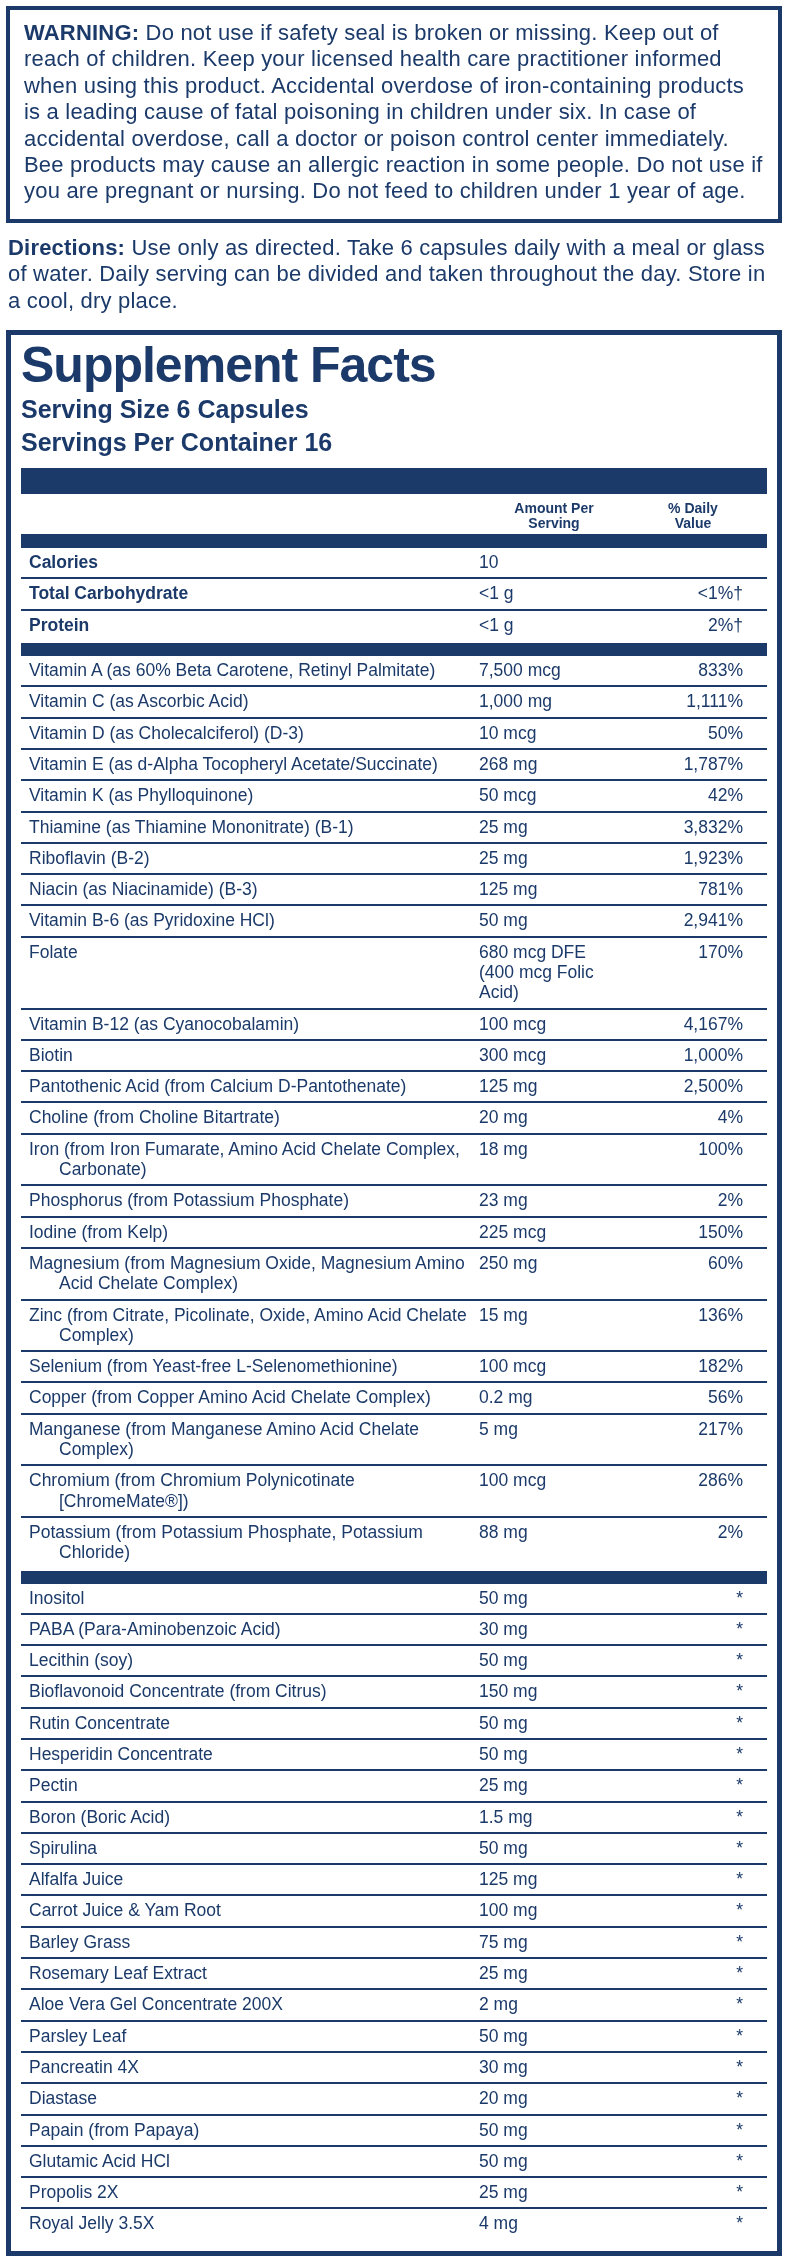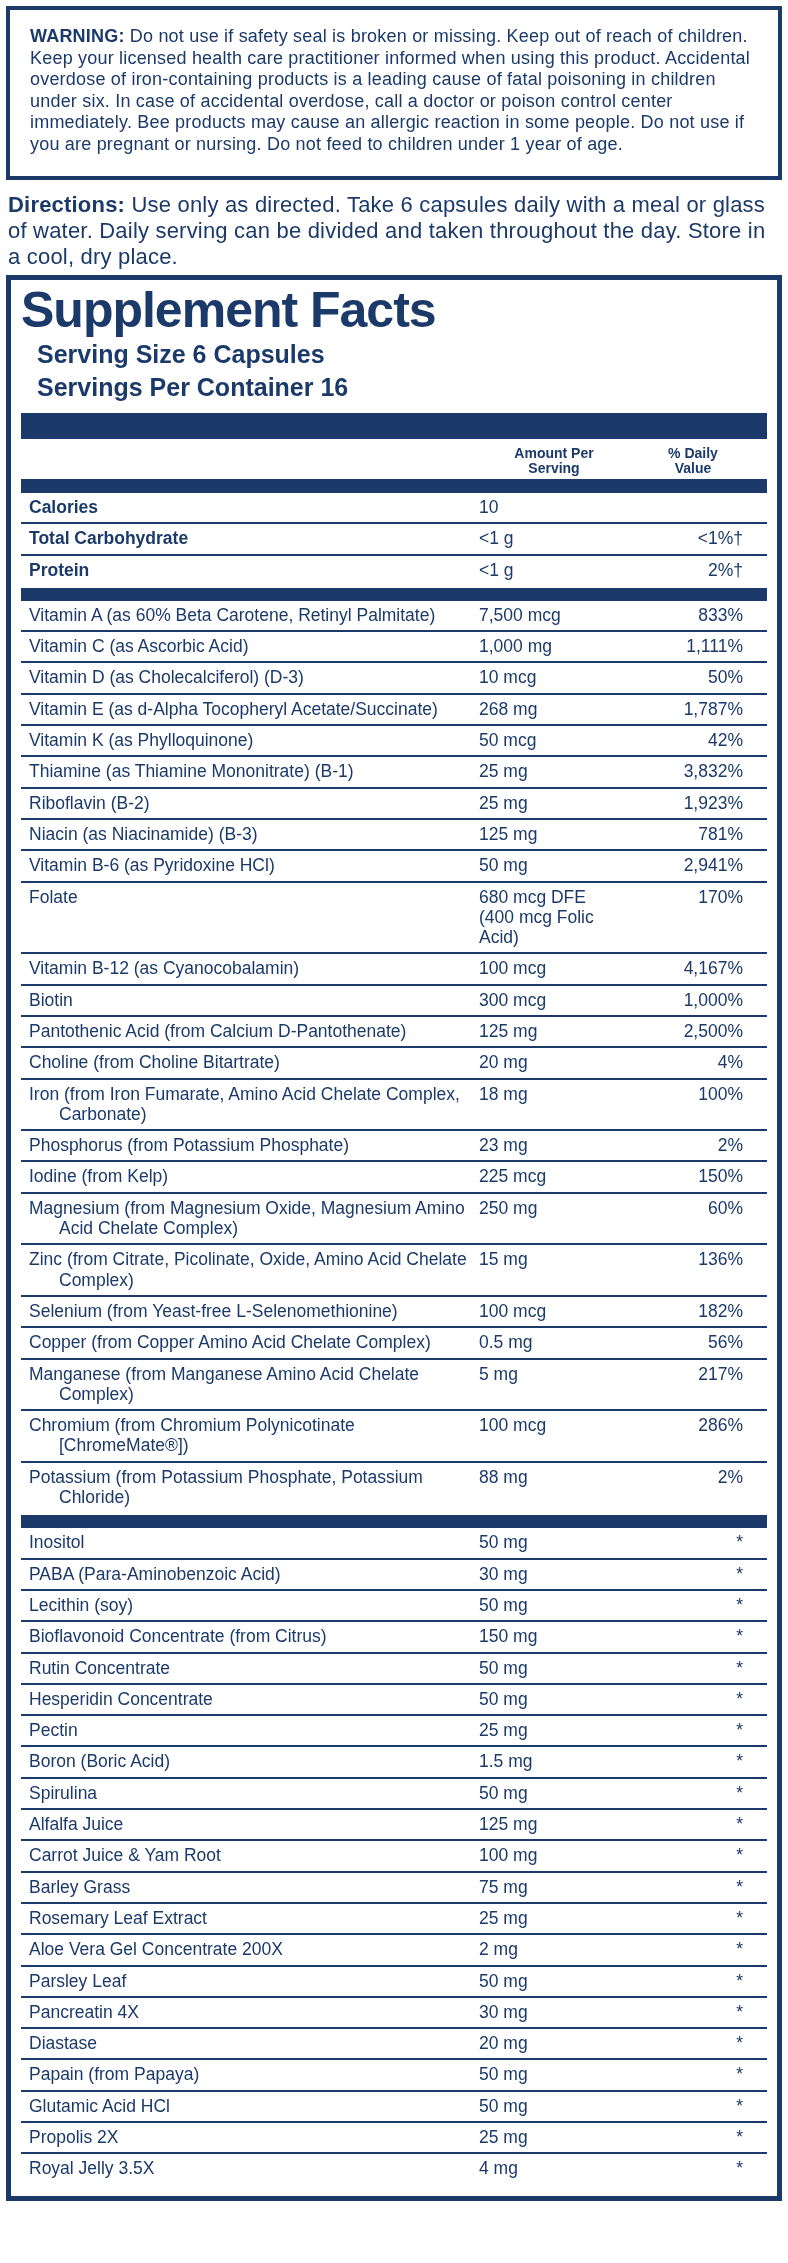--- a/index.html
+++ b/index.html
@@ -9,40 +9,40 @@
     color: #1b3a6a;
   }
   .page { width:788px; }
 
   
   .warning-box {
     margin: 6px 6px 0 6px;
     border: 4px solid #1b3a6a;
     padding: 6px 10px 10px 10px;
   }
-  .warning-box p { margin:10px; font-size:18px; line-height:1.2; letter-spacing:0.2px; }
+  .warning-box p { margin:4px; font-size:22px; line-height:1.2; letter-spacing:0.2px; }
   .lead { font-weight:bold; }
 
   
-  .directions { margin: 12px 8px 4px 8px; font-size:22px; line-height:1.2; letter-spacing:0.2px; }
+  .directions { margin: 12px 8px 16px 8px; font-size:22px; line-height:1.2; letter-spacing:0.2px; }
 
   
   .facts-box {
     margin: 0 6px;
     border: 5px solid #1b3a6a;
     padding: 4px 10px 12px 10px;
   }
   .sf-title {
     font-size: 50px;
     font-weight: bold;
     letter-spacing: -1px;
     line-height: 1.04;
     margin: 0;
   }
-  .serving { font-size:25px; font-weight:bold; line-height:1.22; margin:3px 0 0 16px; }
+  .serving { font-size:25px; font-weight:bold; line-height:1.22; margin:3px 0 0 0; }
 
   .bar { background:#1b3a6a; }
   .bar-top { height:26px; margin-top:10px; }
 
   table.sf { width:100%; border-collapse:collapse; table-layout:fixed; }
   table.sf th, table.sf td { overflow:hidden; }
   thead th {
     font-size:14px; font-weight:bold; line-height:1.08;
     vertical-align:bottom; padding:7px 0 3px 0; text-align:center;
   }
@@ -216,21 +216,21 @@
             <td class="amt">15 mg</td>
             <td class="dv">136%</td>
           </tr>
           <tr class="">
             <td class="name">Selenium (from Yeast-free L-Selenomethionine)</td>
             <td class="amt">100 mcg</td>
             <td class="dv">182%</td>
           </tr>
           <tr class="">
             <td class="name">Copper (from Copper Amino Acid Chelate Complex)</td>
-            <td class="amt">0.5 mg</td>
+            <td class="amt">0.2 mg</td>
             <td class="dv">56%</td>
           </tr>
           <tr class="">
             <td class="name">Manganese (from Manganese Amino Acid Chelate Complex)</td>
             <td class="amt">5 mg</td>
             <td class="dv">217%</td>
           </tr>
           <tr class="">
             <td class="name">Chromium (from Chromium Polynicotinate [ChromeMate®])</td>
             <td class="amt">100 mcg</td>

